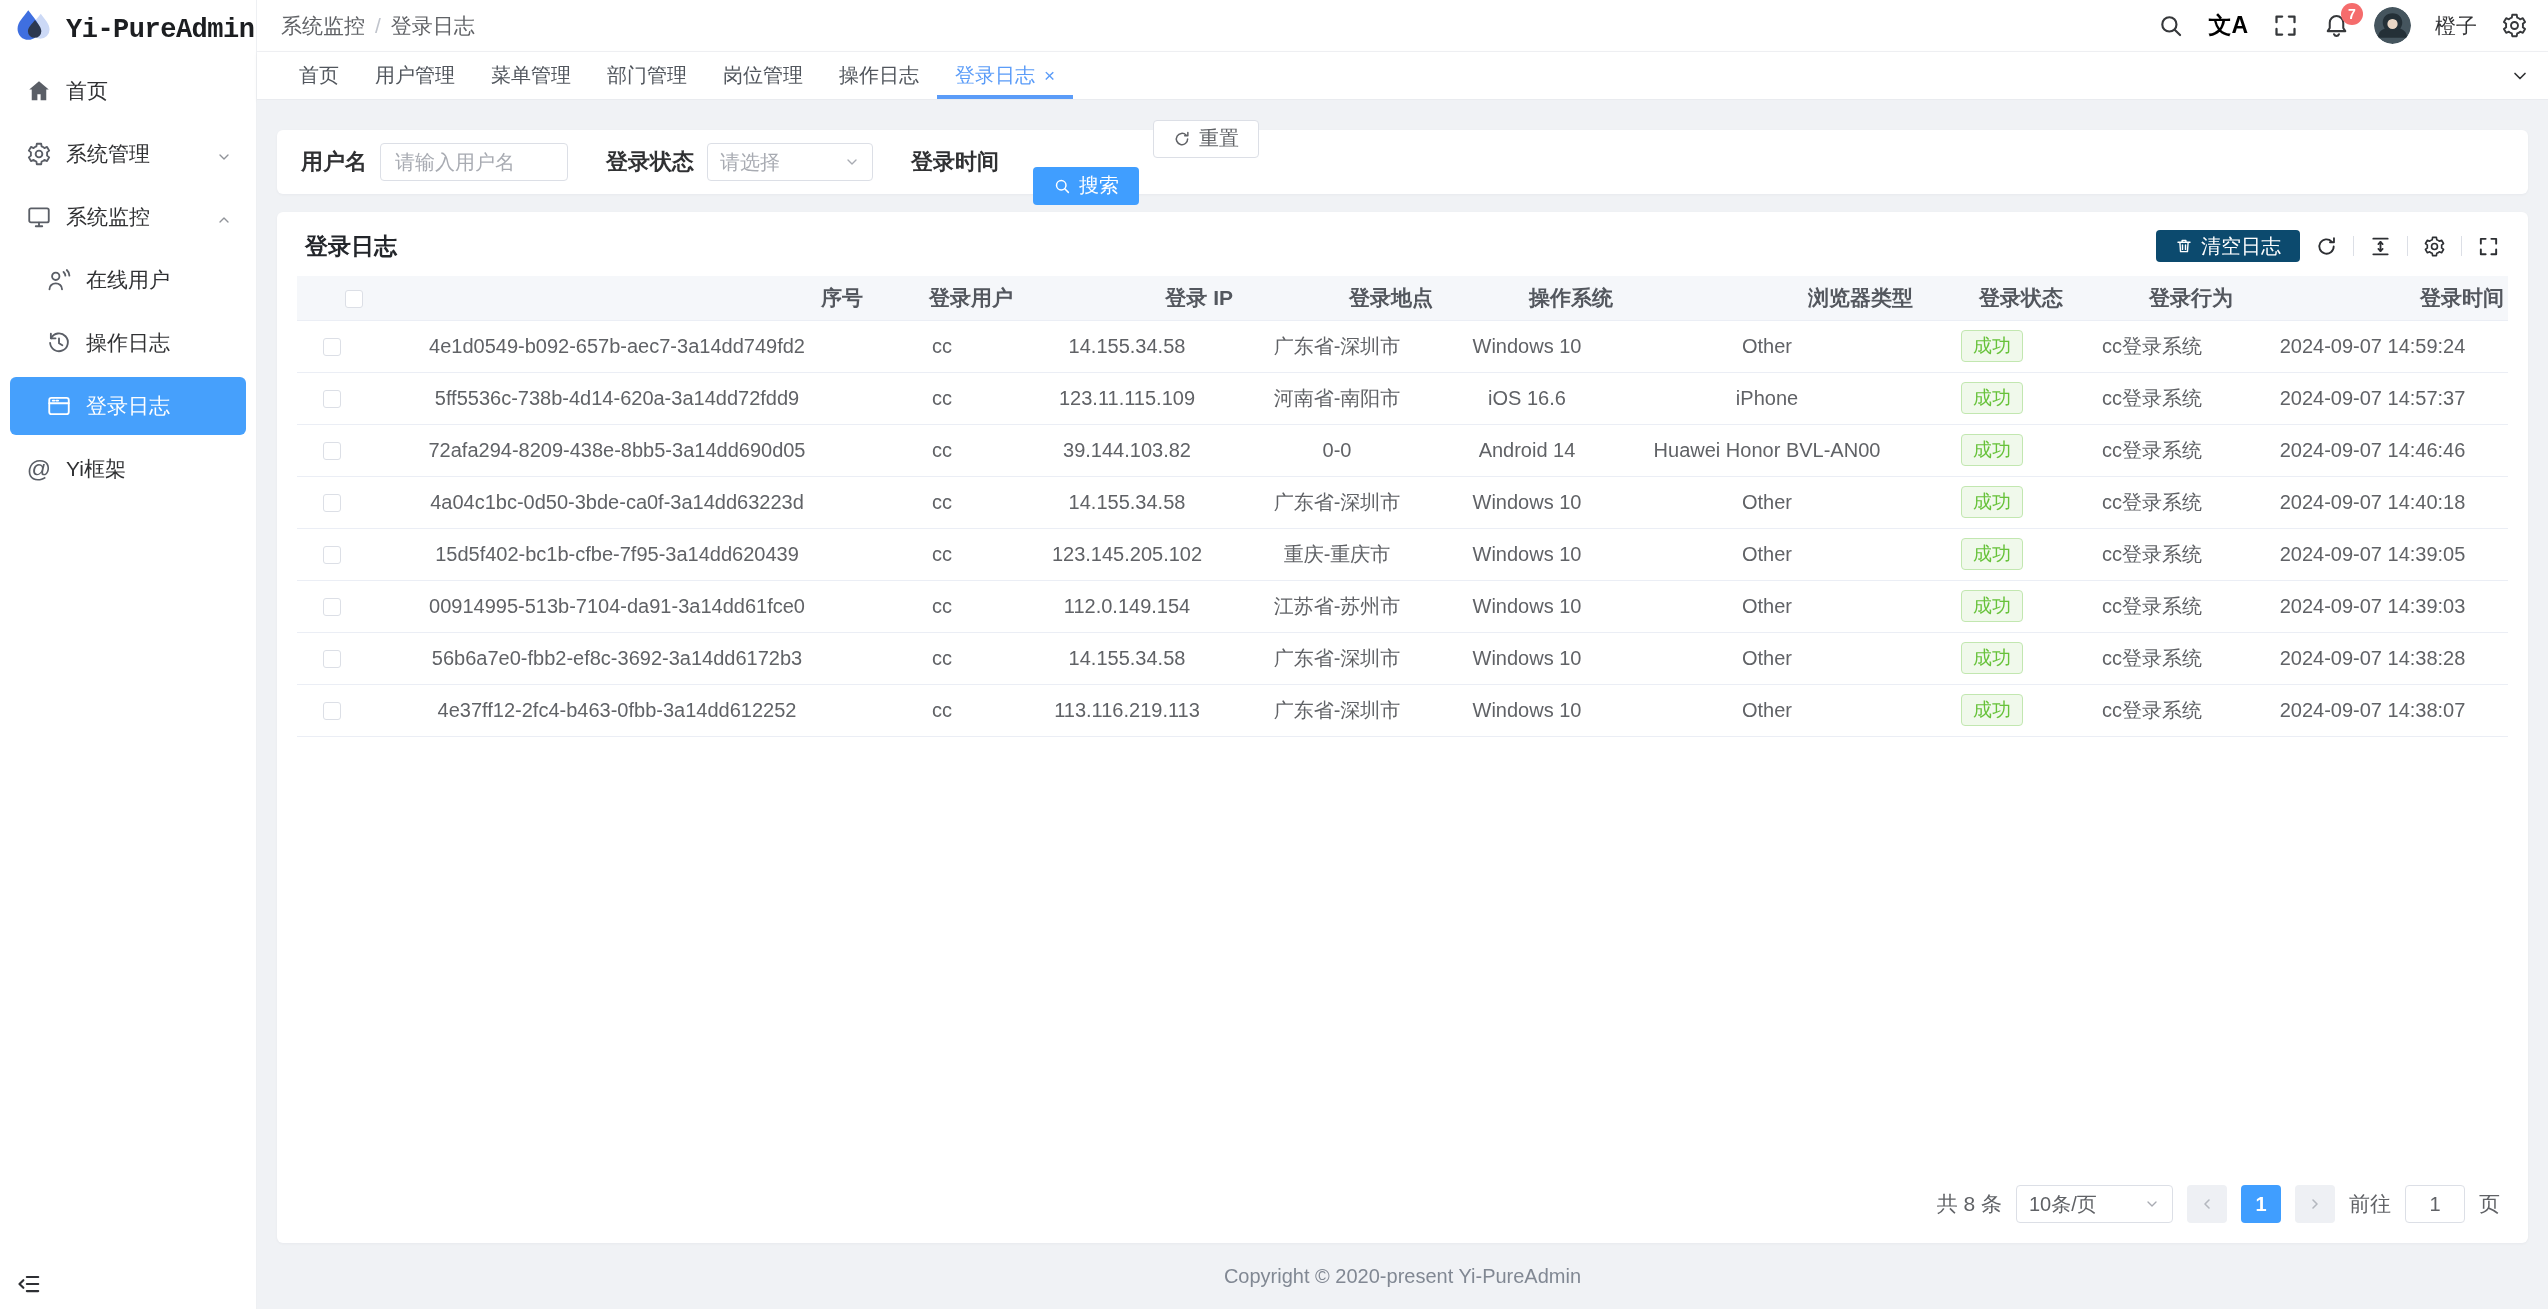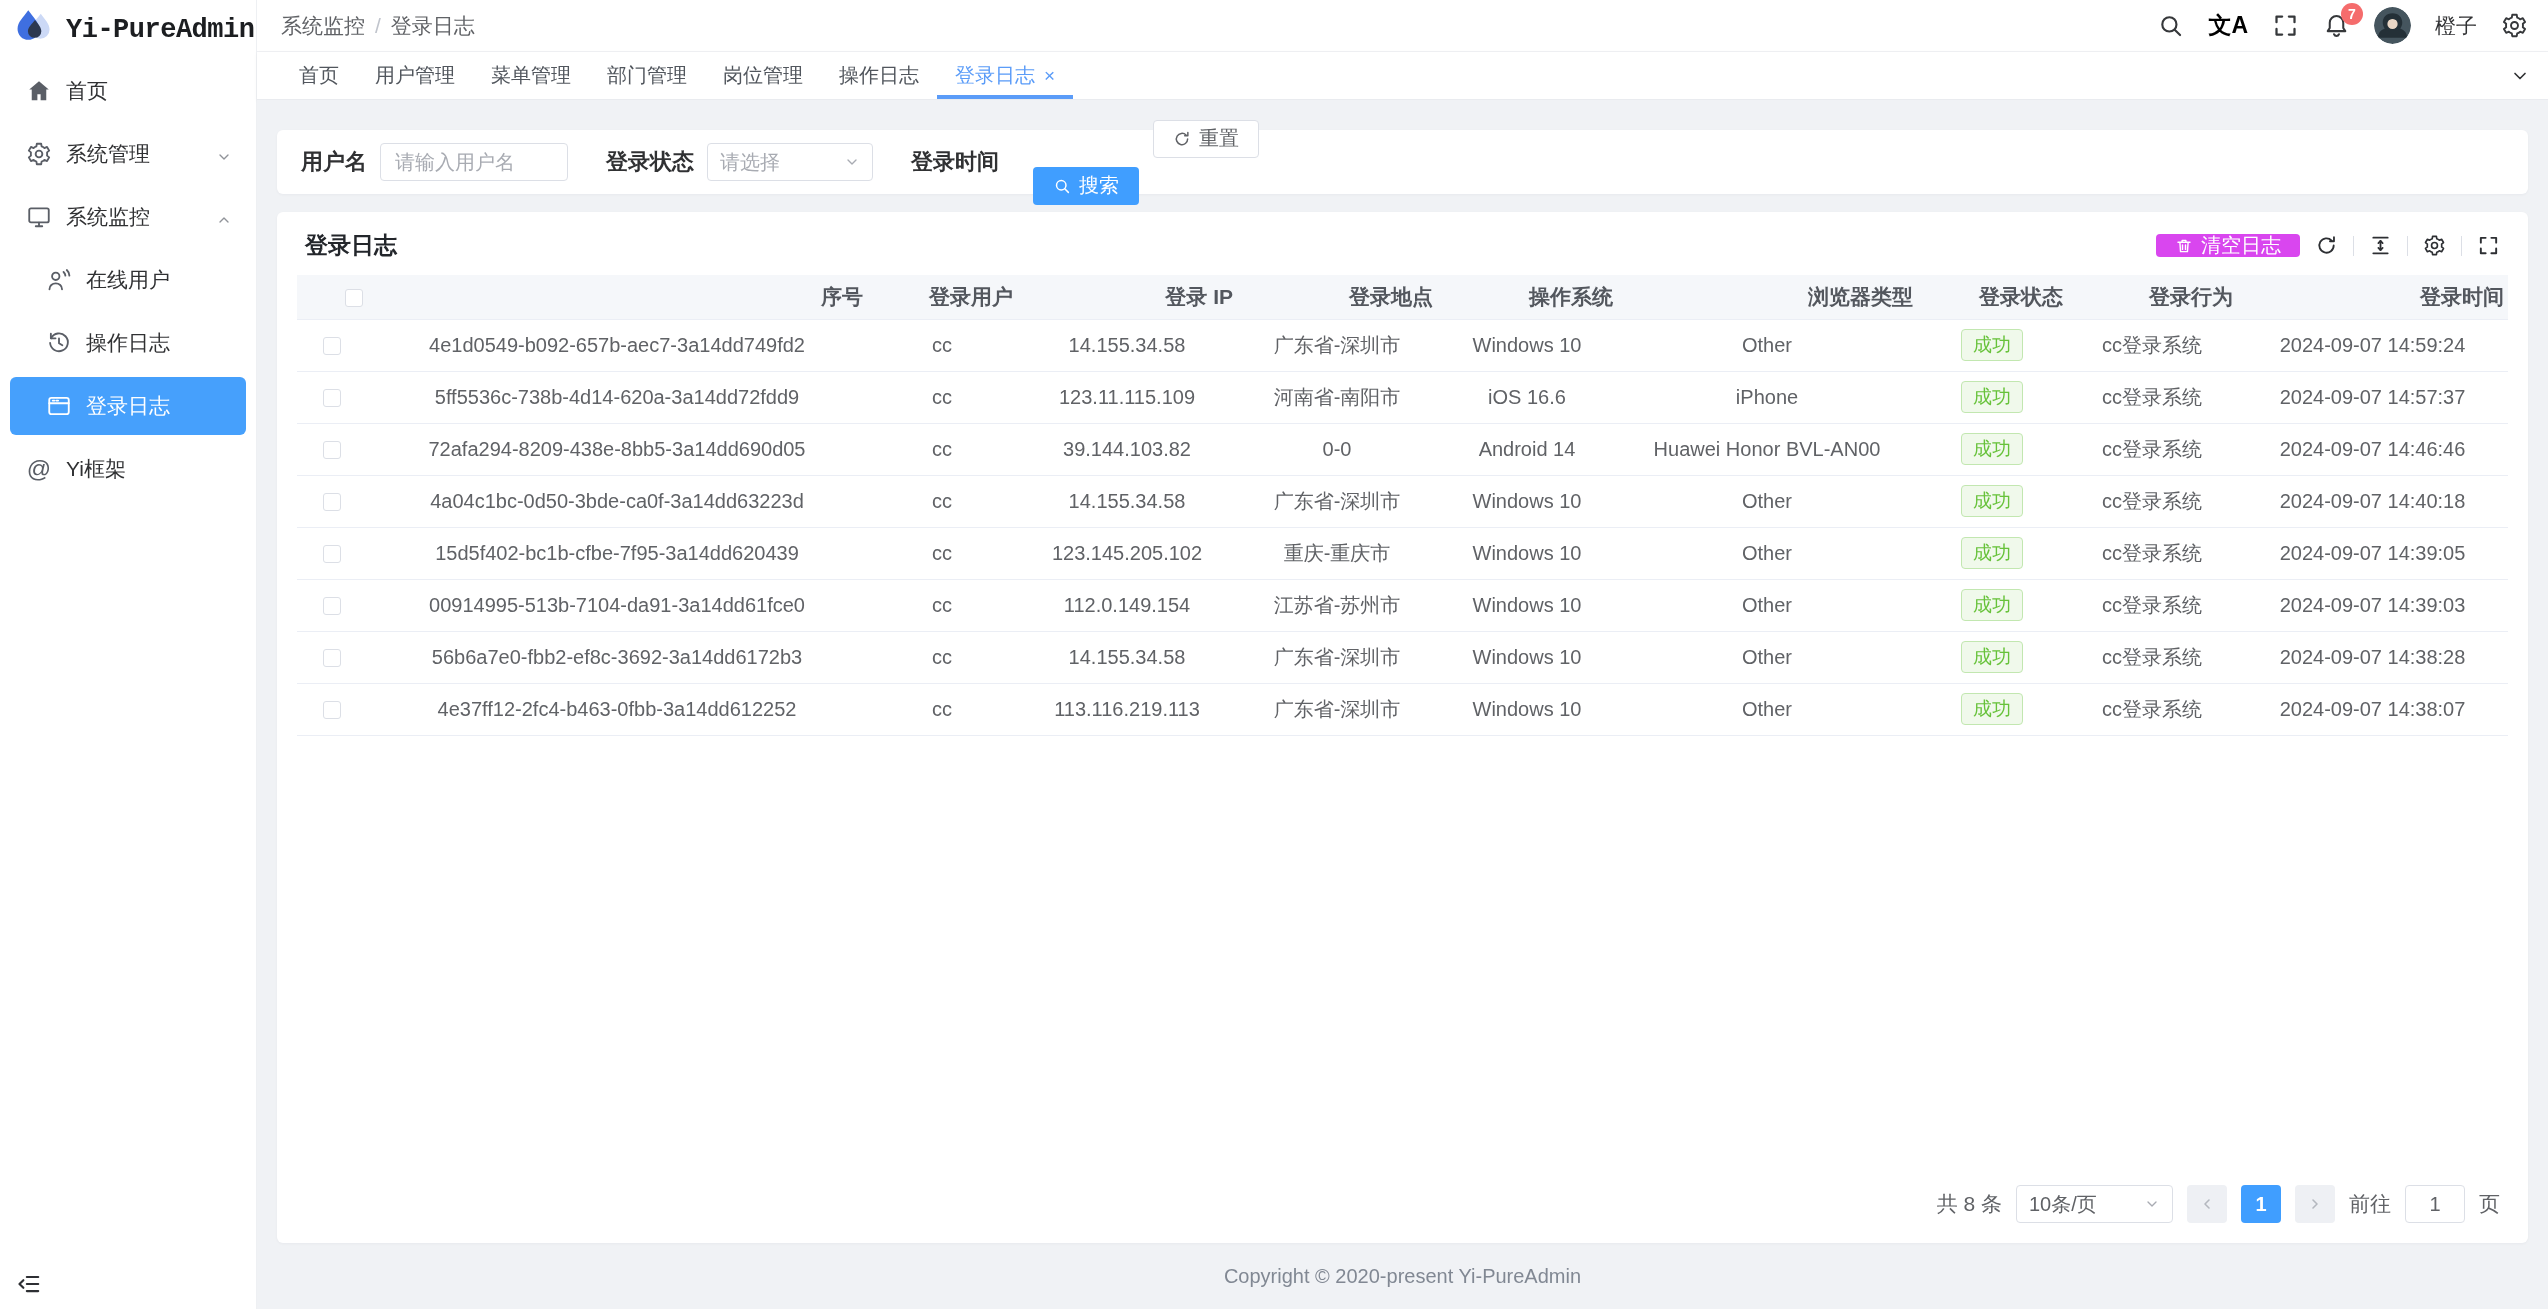--- a/index.html
+++ b/index.html
@@ -87,21 +87,21 @@
   .btn .bi svg { width:100%; height:100%; }
   .btn-primary { background:#409eff; color:#fff;margin-top:47px; }
   .btn-plain { background:#fff; border-color:#dcdfe6; color:#606266; }
   .search-actions { display:flex; gap:14px; margin-left:-4px; }
 
   .table-card { flex:1; background:#fff; border-radius:6px; display:flex; flex-direction:column;
     min-height:0; box-shadow:0 1px 3px rgba(0,21,41,.04); }
   .card-head { display:flex; align-items:center; padding:18px 28px 14px; }
   .card-title { font-size:23px; font-weight:700; color:#23262b; }
   .card-tools { margin-left:auto; display:flex; align-items:center; gap:15px; }
-  .btn-danger { background:#d946ef; color:#fff; height:23px; padding:0 18px; }
+  .btn-danger { background:#0c4a6e; color:#fff; height:32px; padding:0 18px; }
   .tool-sep { width:1px; height:20px; background:#dcdfe6; }
   .tool-icon { width:23px; height:23px; color:#2d2f33; cursor:pointer; display:flex; }
   .tool-icon svg { width:100%; height:100%; }
 
   .table-wrap { padding:0 20px; }
   table { width:100%; border-collapse:collapse; table-layout:fixed; }
   thead th { height:44px; background:#f5f7fa; font-size:21px; font-weight:700; color:#53575e;
     text-align:right; border-bottom:1px solid #ebeef5; padding:0 4px; overflow:hidden; white-space:nowrap; }
   tbody td { height:52px; font-size:20px; color:#606266; text-align:center;
     border-bottom:1px solid #ebeef5; padding:0 4px; overflow:hidden; white-space:nowrap; }

